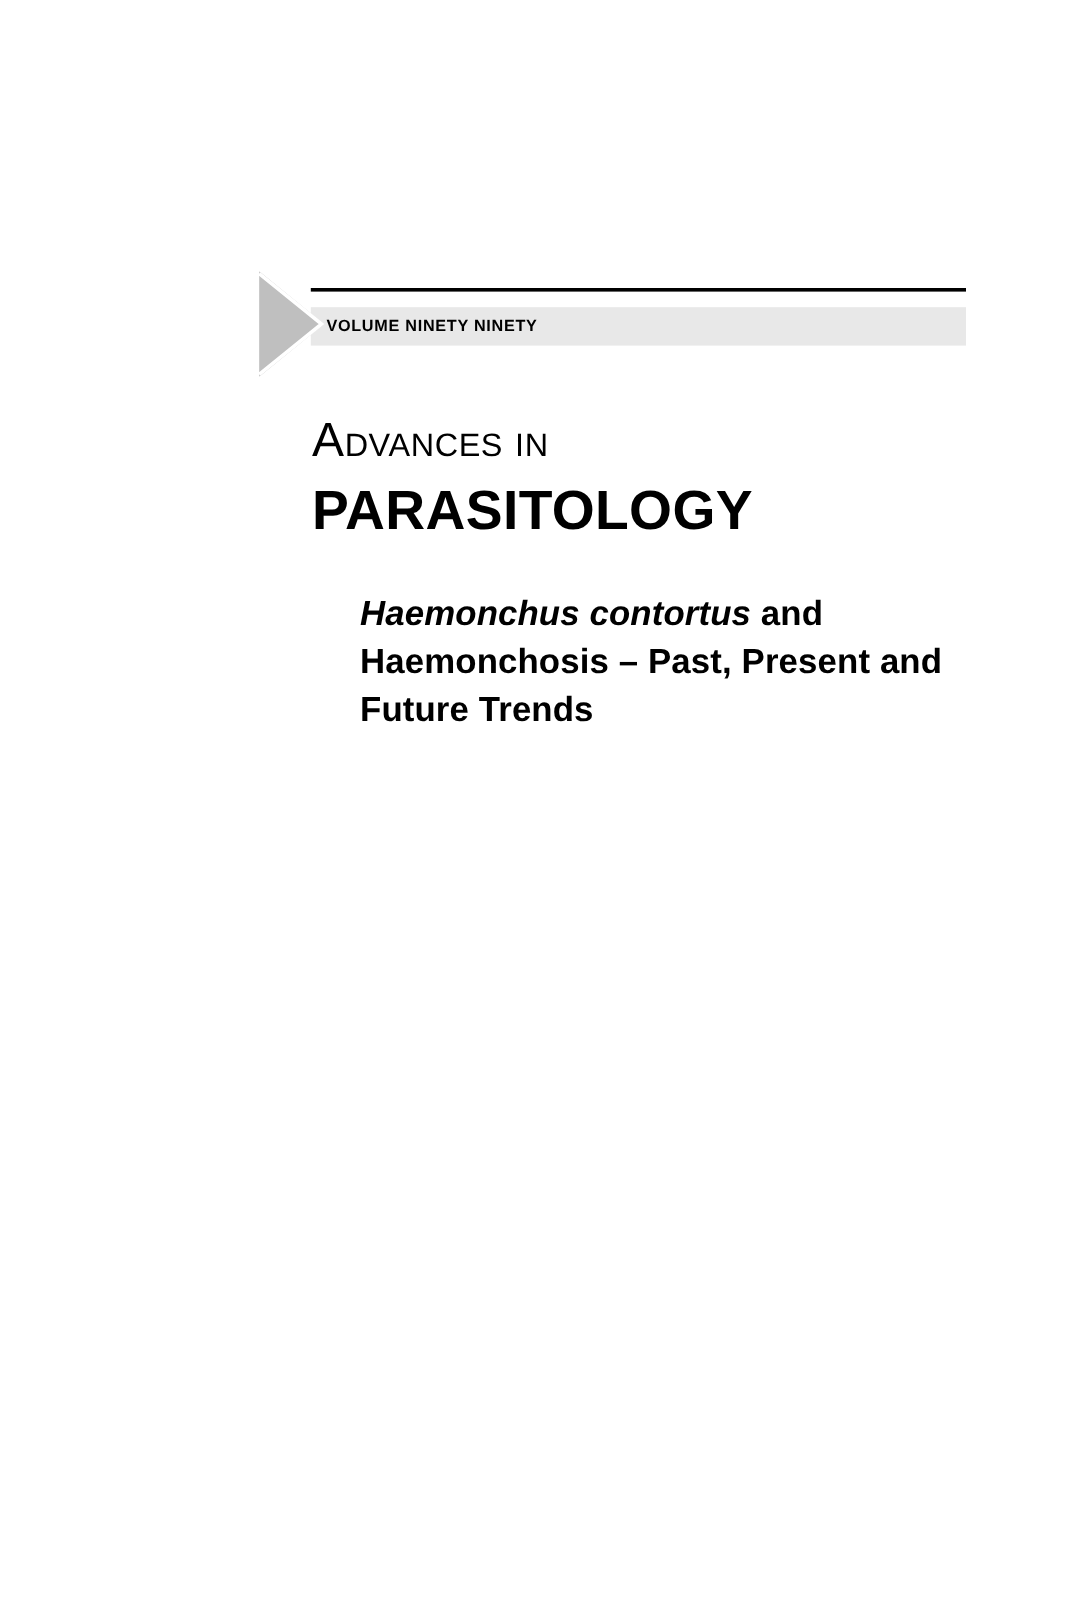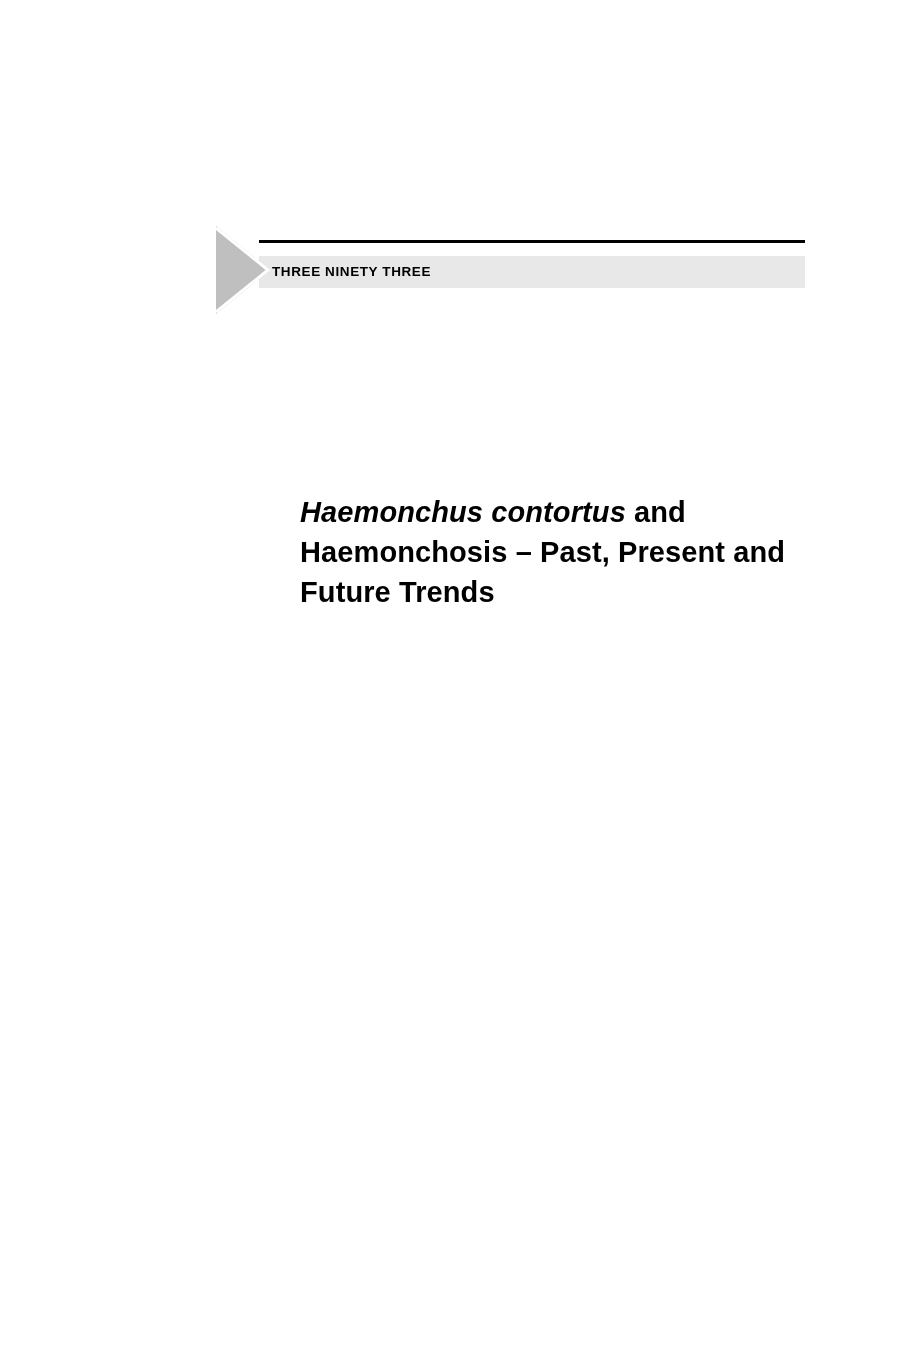--- a/index.html
+++ b/index.html
@@ -117,19 +117,23 @@
 <div class="page">
 
   <div class="banner">
     <div class="banner-rule"></div>
     <div class="banner-bar"></div>
     <svg class="banner-chevron" viewBox="0 0 60 88">
       <polygon points="4,0 4,88 58,44" fill="#bfbfbf"></polygon>
       <polygon points="4,0 4,88 58,44" fill="none" stroke="#ffffff" stroke-width="0"></polygon>
       <polyline points="4,2 56,44 4,86" fill="none" stroke="#ffffff" stroke-width="3"></polyline>
     </svg>
-    <div class="banner-label">THREE NINETY THREE</div>
+    <div class="banner-label">VOLUME NINETY NINETY</div>
   </div>
 
+  <div class="series">
+    <div class="series-line1"><span class="cap">A</span><span class="sm">DVANCES</span><span class="gap"></span><span class="sm">IN</span></div>
+    <div class="series-line2">PARASITOLOGY</div>
+  </div>
 
   <div class="subject"><span class="ital">Haemonchus contortus</span><span> and Haemonchosis – Past, Present and Future Trends</span></div>
 
 </div>
 
 </body></html>

